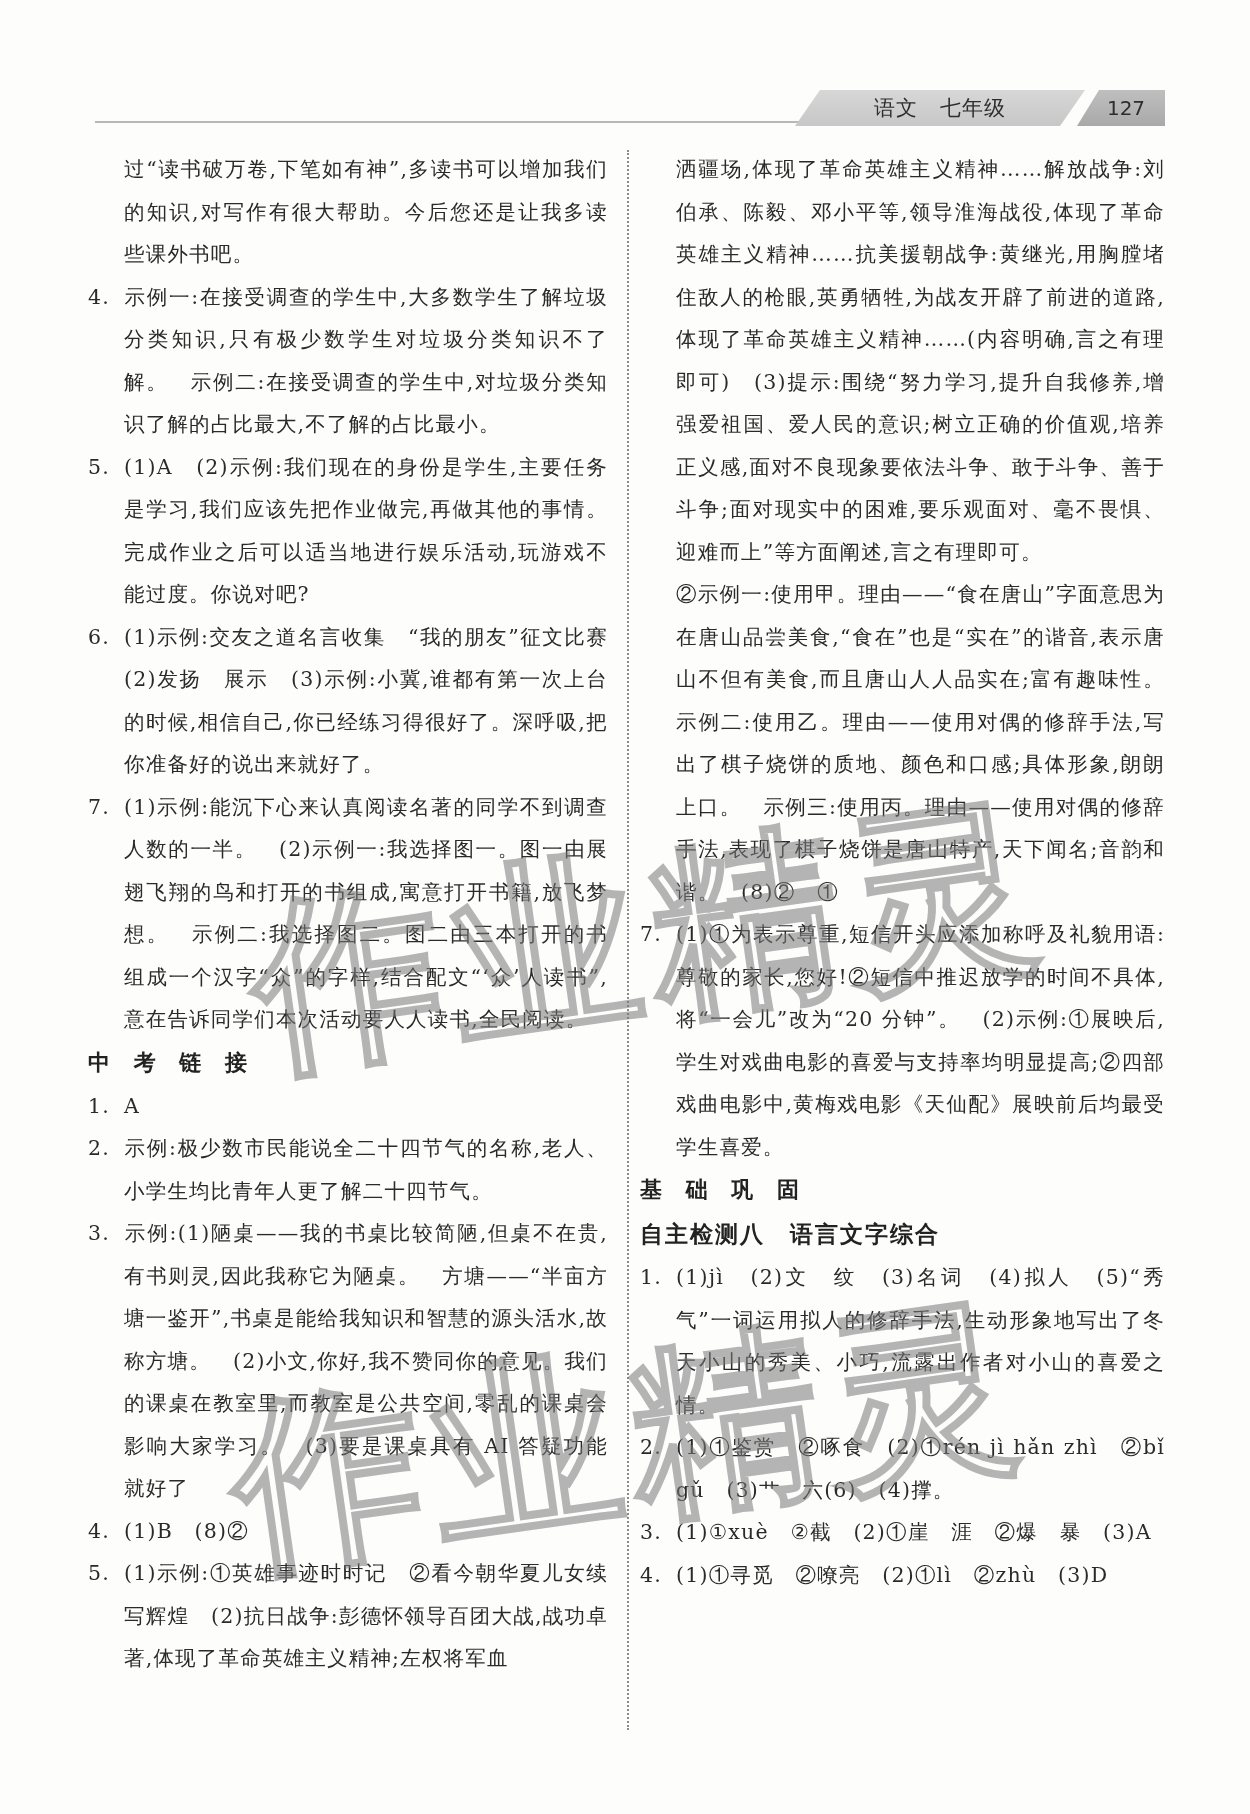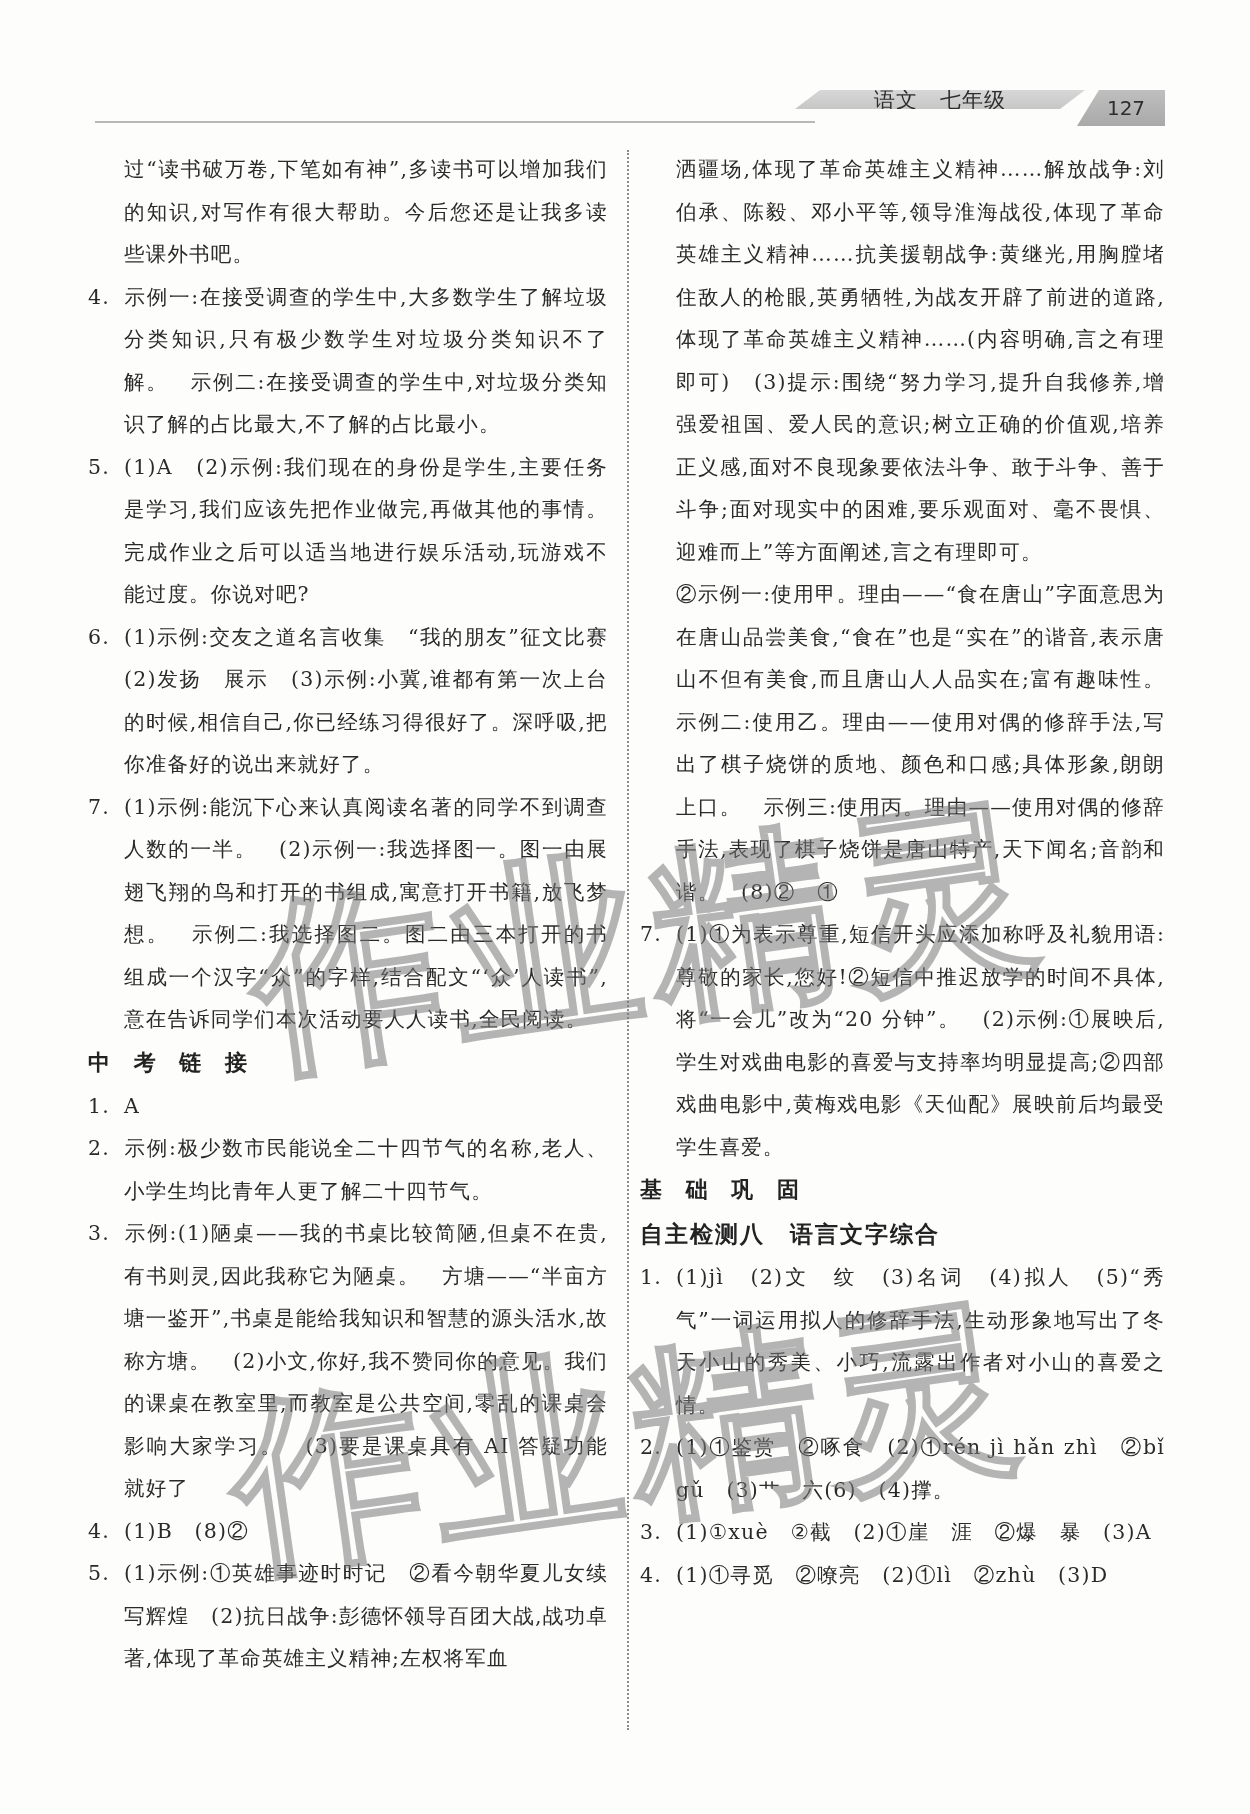--- a/index.html
+++ b/index.html
@@ -7,21 +7,21 @@
     width: 1250px; height: 1814px; background: #fdfdfc; position: relative; overflow: hidden;
     font-family: "DejaVu Serif", "Liberation Serif", serif; color: #2a2a2a;
   }
   .header-line {
     position: absolute; left: 95px; top: 121px; width: 720px; height: 2px; background: #b8b8b8;
   }
   .header-bar {
     position: absolute; left: 795px; top: 90px; width: 370px; height: 36px;
   }
   .header-bar .subject {
-    position: absolute; left: 0; top: 0; width: 290px; height: 19px;
+    position: absolute; left: 0; top: 0; width: 290px; height: 36px;
     background: linear-gradient(180deg, #d7d7d7 0%, #c7c7c7 100%);
     clip-path: polygon(25px 0, 100% 0, calc(100% - 25px) 100%, 0 100%);
     display: flex; align-items: center; justify-content: center;
     font-family: "DejaVu Sans", sans-serif; font-size: 21px; color: #2d2d2d; letter-spacing: 1px;
   }
   .header-bar .pagenum {
     position: absolute; left: 282px; top: 0; width: 88px; height: 36px;
     background: linear-gradient(180deg, #bfbfbf 0%, #a9a9a9 100%);
     clip-path: polygon(22px 0, 100% 0, 100% 100%, 0 100%);
     display: flex; align-items: center; justify-content: center; padding-left: 10px; box-sizing: border-box;

